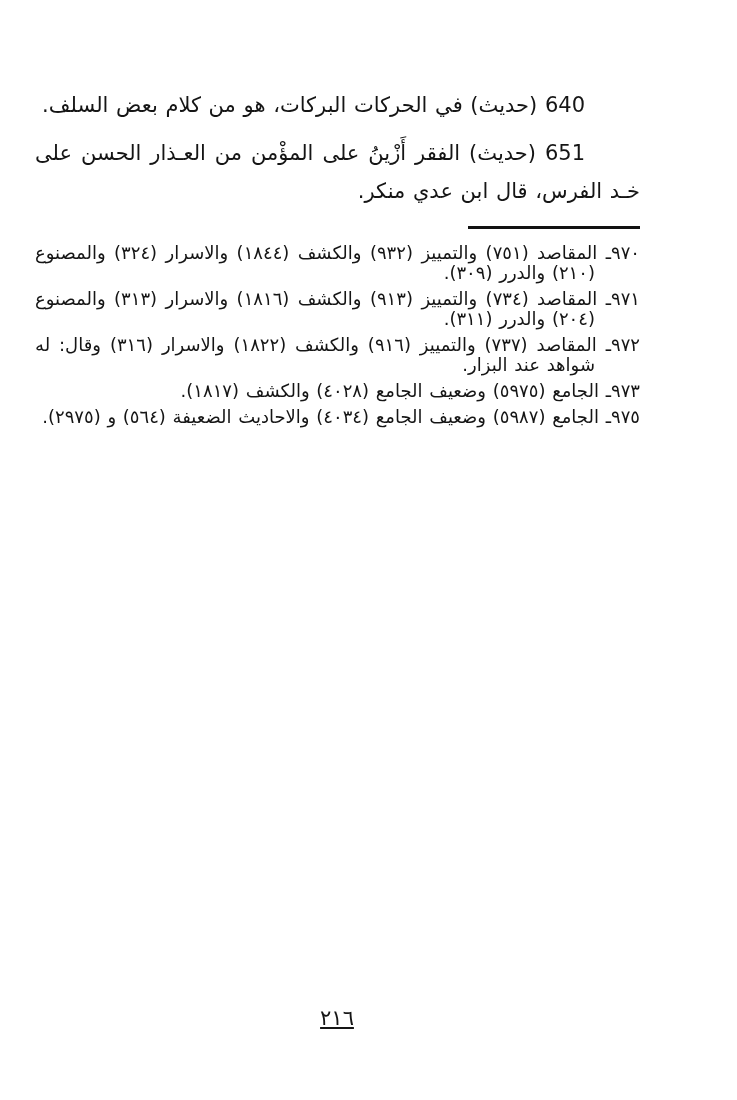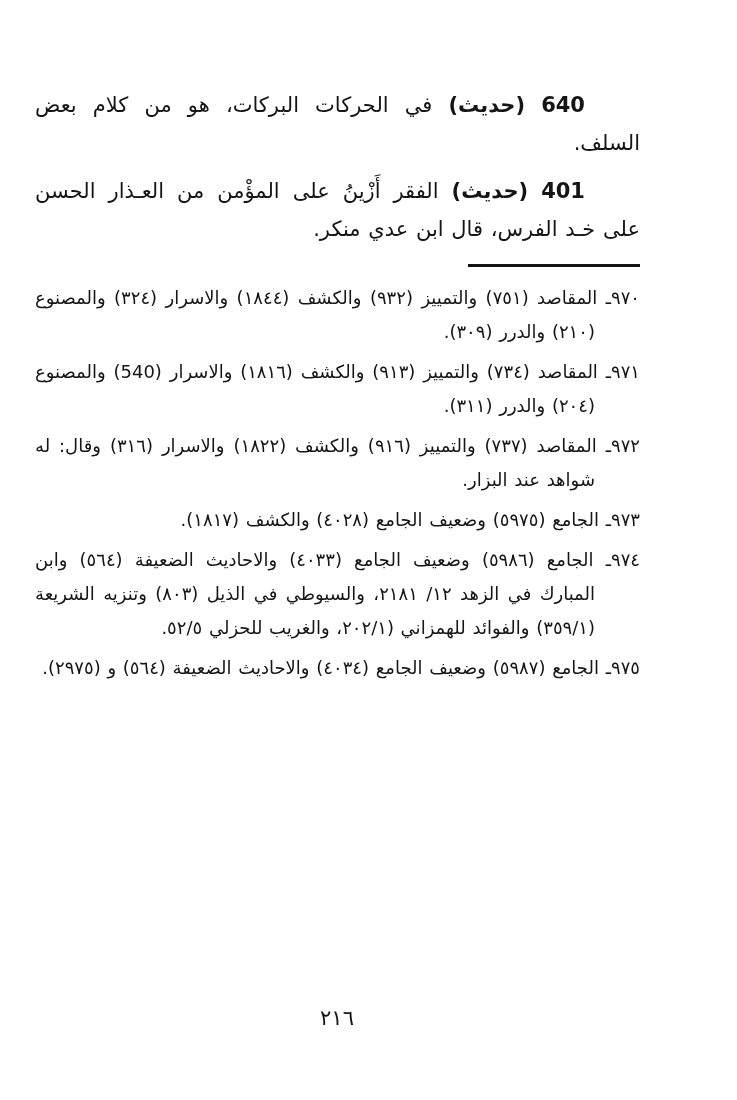--- a/index.html
+++ b/index.html
@@ -23,69 +23,69 @@
   
   .body-text p.para {
     margin: 0 0 10px 0;
     font-size: 21px;
     line-height: 38px;
     text-align: justify;
     text-indent: 55px;
     letter-spacing: 0;
     word-spacing: 1px;
   }
-  .para .pnum, .para .ptype { font-weight: bold; }
+  .para .pnum, .para .ptype { font-weight: normal; }
   
   .fn-sep {
     border: none;
     width: 172px;
     height: 3px;
     background: #121212;
     margin: 16px 0 14px auto; 
   }
   
   .footnotes p.fn {
     margin: 0 0 6px 0;
     font-size: 18px;
-    line-height: 34px;
+    line-height: 20px;
     text-align: justify;
     padding-right: 45px;   
     text-indent: -45px;    
     word-spacing: 1px;
   }
   .footnotes p.fn.fn-gap { margin-top: 5px; }
   
   .page-number {
     position: absolute;
     top: 1006px;
     left: 295px;
     width: 84px;
     text-align: center;
     font-size: 21px;
     color: #151515;
+    text-decoration: underline;
   }
 </style>
 </head>
 <body>
 
 <div class="page">
   <div class="content">
 
     <div class="body-text">
       <p class="para"><span class="pnum">640</span> <span class="ptype">(حديث)</span> <span class="ptext">في الحركات البركات، هو من كلام بعض السلف.</span></p>
-      <p class="para"><span class="pnum">401</span> <span class="ptype">(حديث)</span> <span class="ptext">الفقر أَزْينُ على المؤْمن من العـذار الحسن على خـد الفرس، قال ابن عدي منكر.</span></p>
+      <p class="para"><span class="pnum">651</span> <span class="ptype">(حديث)</span> <span class="ptext">الفقر أَزْينُ على المؤْمن من العـذار الحسن على خـد الفرس، قال ابن عدي منكر.</span></p>
     </div>
 
     <hr class="fn-sep">
 
     <div class="footnotes">
       <p class="fn"><span class="fnum">٩٧٠ـ</span> <span class="ftext">المقاصد (٧٥١) والتمييز (٩٣٢) والكشف (١٨٤٤) والاسرار (٣٢٤) والمصنوع (٢١٠) والدرر (٣٠٩).</span></p>
-      <p class="fn"><span class="fnum">٩٧١ـ</span> <span class="ftext">المقاصد (٧٣٤) والتمييز (٩١٣) والكشف (١٨١٦) والاسرار (540) والمصنوع (٢٠٤) والدرر (٣١١).</span></p>
+      <p class="fn"><span class="fnum">٩٧١ـ</span> <span class="ftext">المقاصد (٧٣٤) والتمييز (٩١٣) والكشف (١٨١٦) والاسرار (٣١٣) والمصنوع (٢٠٤) والدرر (٣١١).</span></p>
       <p class="fn"><span class="fnum">٩٧٢ـ</span> <span class="ftext">المقاصد (٧٣٧) والتمييز (٩١٦) والكشف (١٨٢٢) والاسرار (٣١٦) وقال: له شواهد عند البزار.</span></p>
       <p class="fn fn-gap"><span class="fnum">٩٧٣ـ</span> <span class="ftext">الجامع (٥٩٧٥) وضعيف الجامع (٤٠٢٨) والكشف (١٨١٧).</span></p>
-      <p class="fn"><span class="fnum">٩٧٤ـ</span> <span class="ftext">الجامع (٥٩٨٦) وضعيف الجامع (٤٠٣٣) والاحاديث الضعيفة (٥٦٤) وابن المبارك في الزهد ١٢/ ٢١٨١، والسيوطي في الذيل (٨٠٣) وتنزيه الشريعة (٣٥٩/١) والفوائد للهمزاني (٢٠٢/١، والغريب للحزلي ٥٢/٥.</span></p>
       <p class="fn"><span class="fnum">٩٧٥ـ</span> <span class="ftext">الجامع (٥٩٨٧) وضعيف الجامع (٤٠٣٤) والاحاديث الضعيفة (٥٦٤) و (٢٩٧٥).</span></p>
     </div>
 
   </div>
 
   <div class="page-number">٢١٦</div>
 </div>
 
 </body></html>

